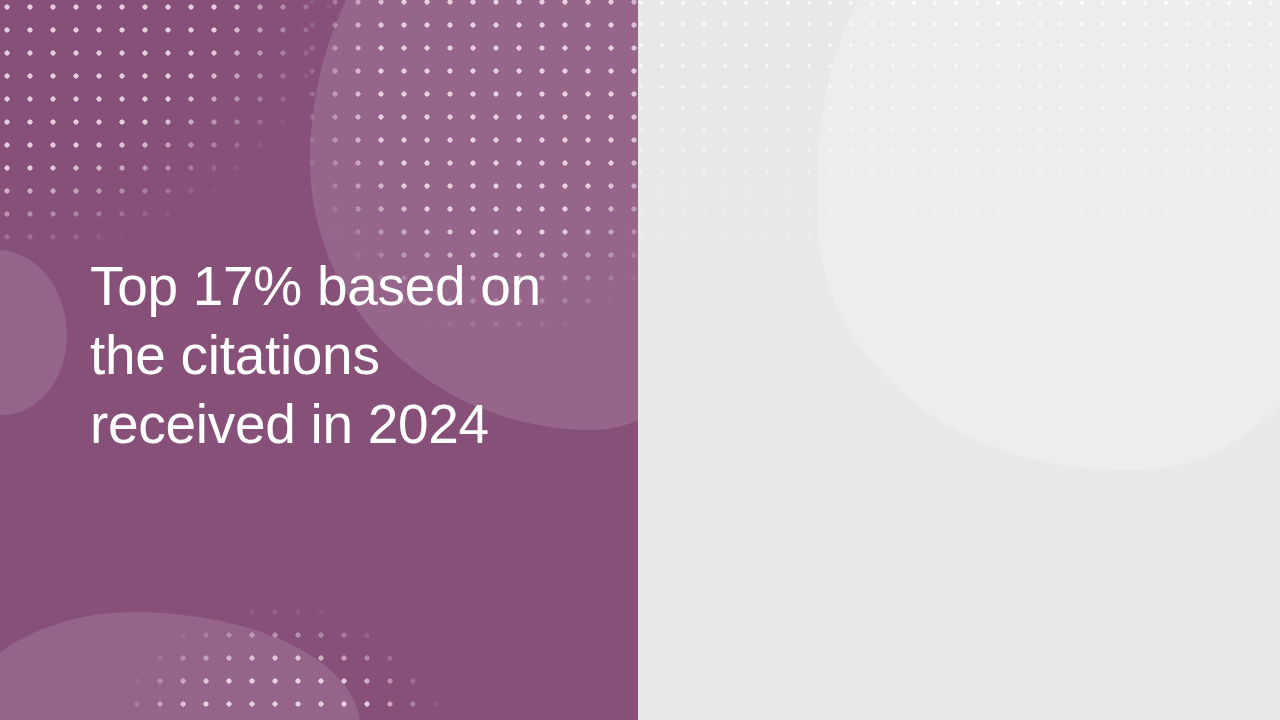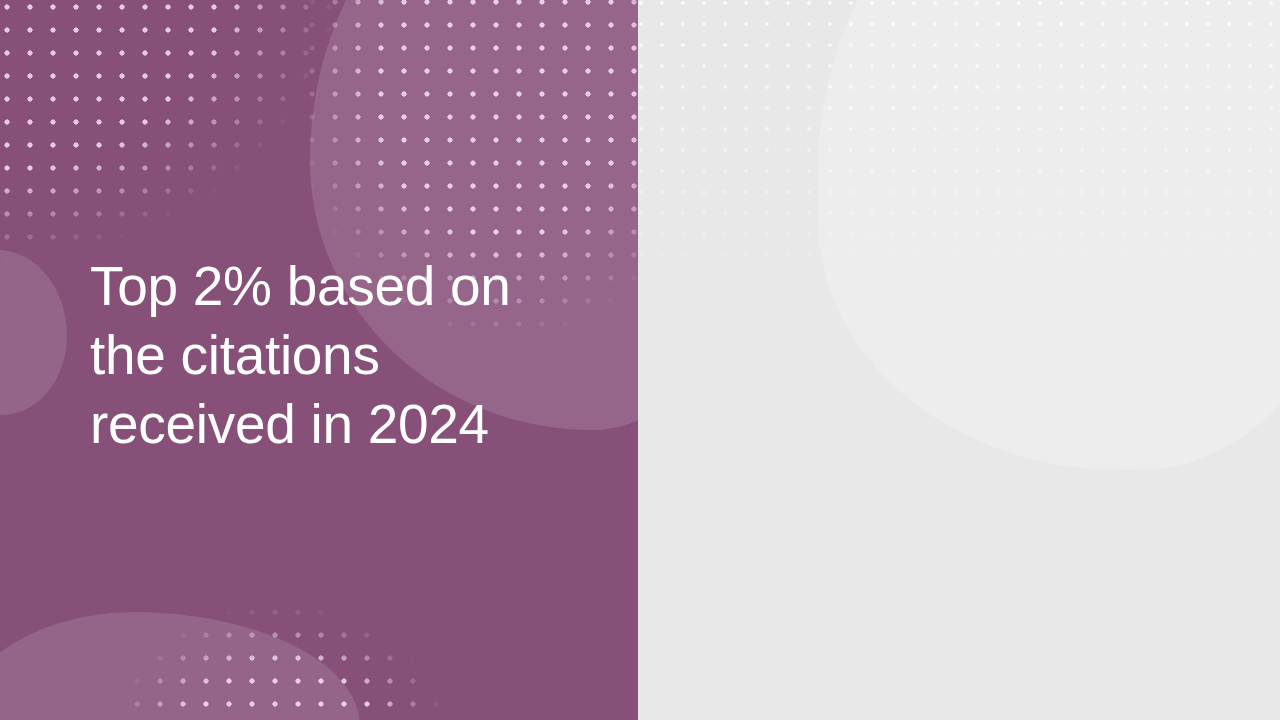--- a/index.html
+++ b/index.html
@@ -139,18 +139,18 @@
 
   <div class="left-panel">
     <div class="blob blob-top"></div>
     <div class="blob blob-left"></div>
     <div class="blob blob-bottom"></div>
 
     <div class="dots dots-tl"></div>
     <div class="dots dots-tm"></div>
     <div class="dots dots-bm"></div>
 
-    <h1 class="title">Top 2% based on
+    <h1 class="title">Top 17% based on
 the citations
 received in 2024</h1>
   </div>
 
 </div>
 
 </body></html>

